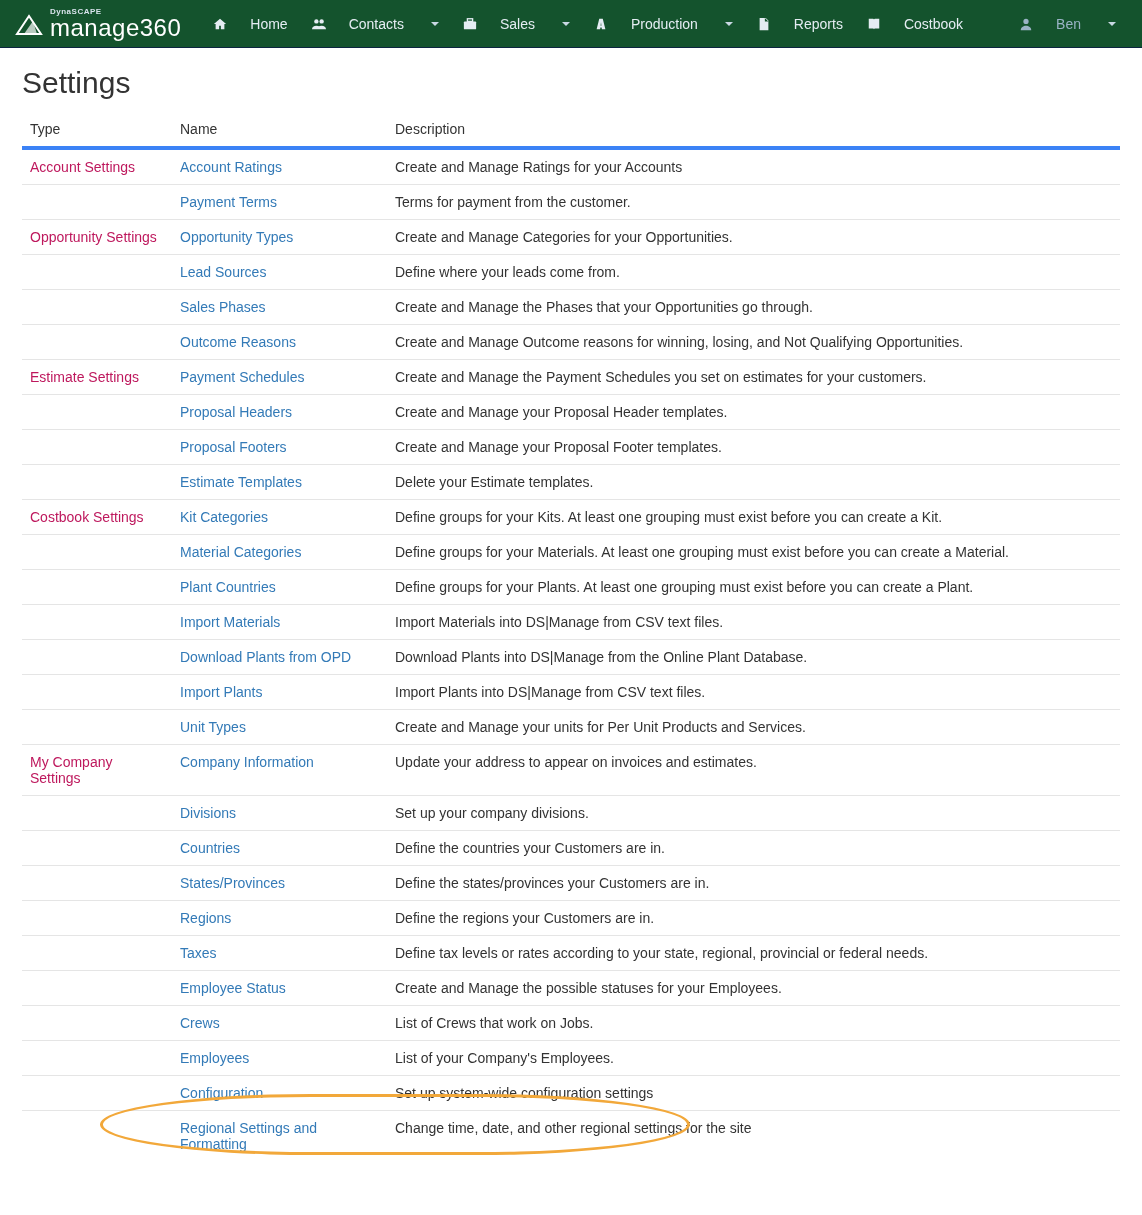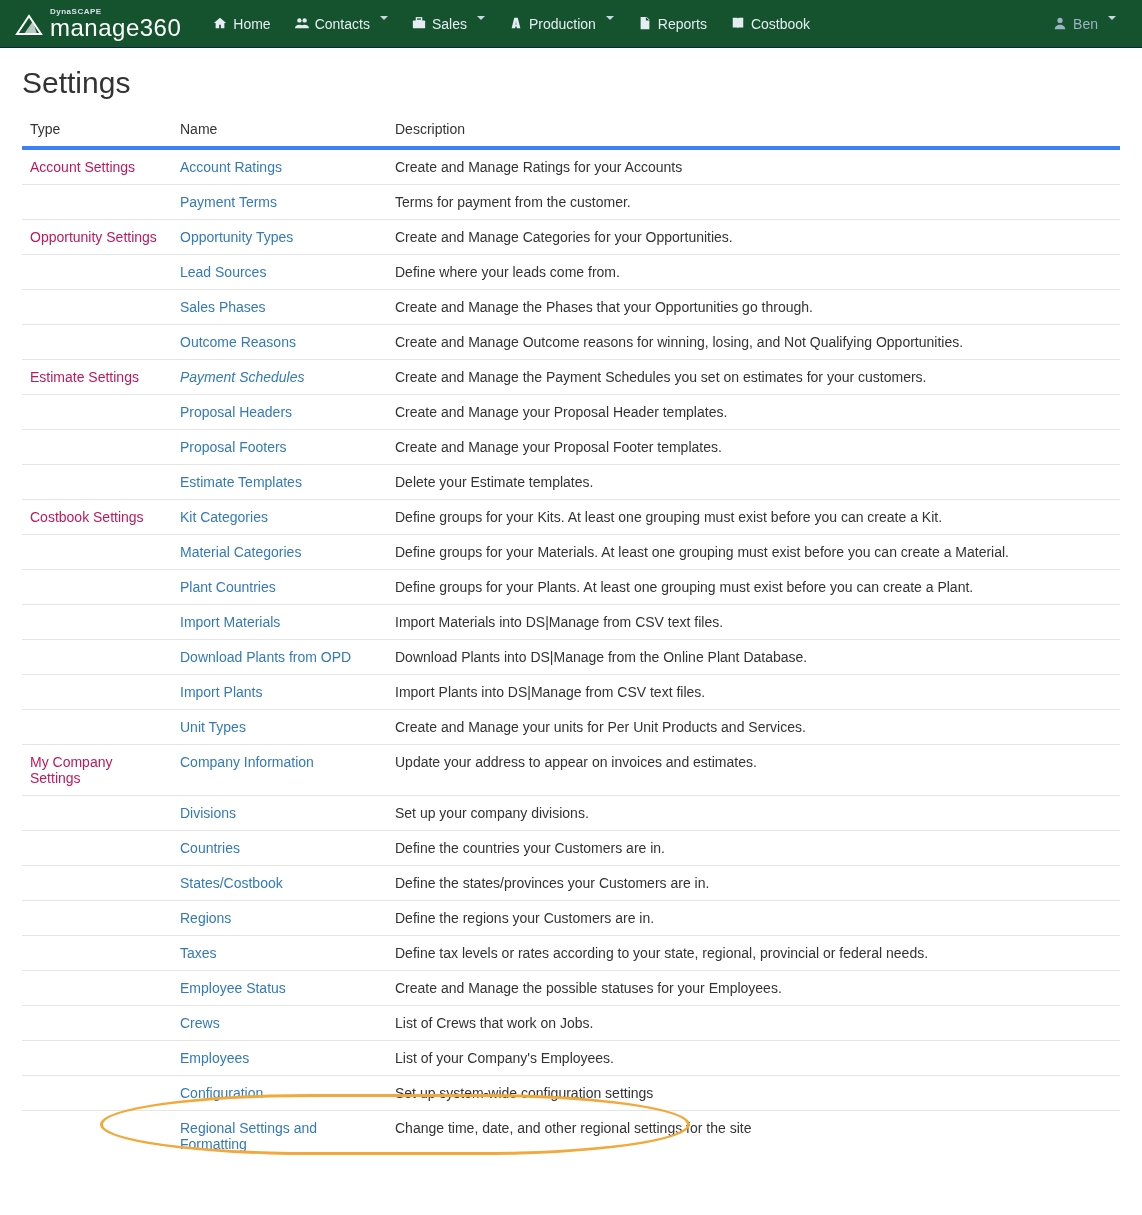--- a/index.html
+++ b/index.html
@@ -33,21 +33,22 @@
   .logo-mark svg { display: block; }
   .logo-text { line-height: 1; }
   .logo-text .tag { font-size: 8px; color: #d8e3ec; letter-spacing: 0.5px; display:block; font-weight:bold; }
   .logo-text .brand { font-size: 24px; color: #fff; font-weight: 400; letter-spacing:0.5px;}
   .nav-items { display: flex; align-items: center; flex: 1; }
   .nav-item {
     color: #e5edf3;
     padding: 14px 12px;
     font-size: 14px;
     display: flex;
-    gap: 6px;
+    align-items: center;
+    gap: 23px;
     cursor: pointer;
   }
   .caret {
     display: inline-block;
     width: 0; height: 0;
     border-left: 4px solid transparent;
     border-right: 4px solid transparent;
     border-top: 4px solid #c9d8e3;
     margin-left: 4px;
   }
@@ -219,21 +220,21 @@
           <td class="name" style="position: relative;"><a>Sales Phases</a></td>
           <td>Create and Manage the Phases that your Opportunities go through.</td>
         </tr>
         <tr>
           <td class="type"></td>
           <td class="name" style="position: relative;"><a>Outcome Reasons</a></td>
           <td>Create and Manage Outcome reasons for winning, losing, and Not Qualifying Opportunities.</td>
         </tr>
         <tr>
           <td class="type">Estimate Settings</td>
-          <td class="name" style="position: relative; font-style: italic;"><a>Payment Schedules</a></td>
+          <td class="name" style="position: relative;"><a>Payment Schedules</a></td>
           <td>Create and Manage the Payment Schedules you set on estimates for your customers.</td>
         </tr>
         <tr>
           <td class="type"></td>
           <td class="name" style="position: relative;"><a>Proposal Headers</a></td>
           <td>Create and Manage your Proposal Header templates.</td>
         </tr>
         <tr>
           <td class="type"></td>
           <td class="name" style="position: relative;"><a>Proposal Footers</a></td>
@@ -289,21 +290,21 @@
           <td class="name" style="position: relative;"><a>Divisions</a></td>
           <td>Set up your company divisions.</td>
         </tr>
         <tr>
           <td class="type"></td>
           <td class="name" style="position: relative;"><a>Countries</a></td>
           <td>Define the countries your Customers are in.</td>
         </tr>
         <tr>
           <td class="type"></td>
-          <td class="name" style="position: relative;"><a>States/Costbook</a></td>
+          <td class="name" style="position: relative;"><a>States/Provinces</a></td>
           <td>Define the states/provinces your Customers are in.</td>
         </tr>
         <tr>
           <td class="type"></td>
           <td class="name" style="position: relative;"><a>Regions</a></td>
           <td>Define the regions your Customers are in.</td>
         </tr>
         <tr>
           <td class="type"></td>
           <td class="name" style="position: relative;"><a>Taxes</a></td>

